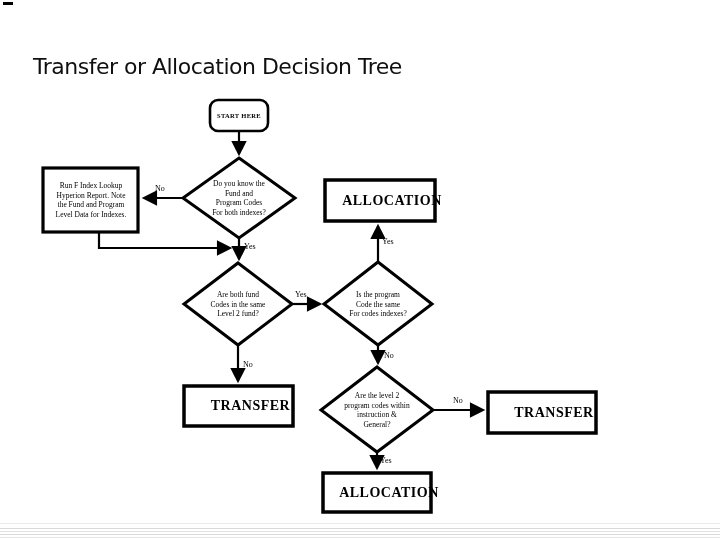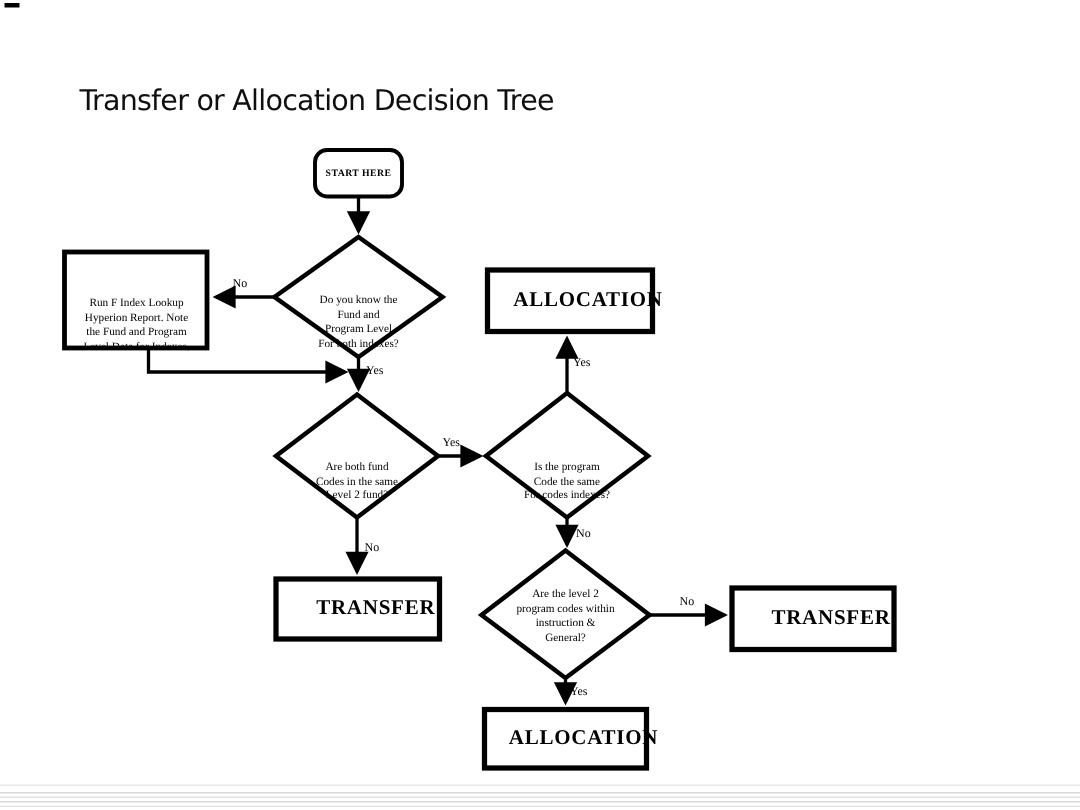--- a/index.html
+++ b/index.html
@@ -4,31 +4,30 @@
 <style>
   html,body{margin:0;padding:0;}
   body{
     width:720px;height:540px;position:relative;background:#ffffff;
     font-family:"Liberation Serif", serif;overflow:hidden;
   }
   .abs{position:absolute;}
   #title{
     left:33px;top:50px;width:660px;
     font-family:"DejaVu Sans", sans-serif;
-    font-size:19px;line-height:34px;letter-spacing:-0.5px;
+    font-size:22px;line-height:34px;letter-spacing:-0.5px;
     color:#0f0f0f;
-    margin-left:20px;
   }
   #corner-mark{left:3px;top:2px;width:10px;height:3px;background:#000;}
   svg.diagram{position:absolute;left:0;top:0;width:720px;height:540px;}
   .node-label{
     display:flex;align-items:center;justify-content:center;text-align:center;
     color:#000;white-space:pre-line;
   }
-  .small-label{font-size:7.5px;line-height:9.5px;margin-top:16px;}
+  .small-label{font-size:7.5px;line-height:9.5px;}
   .terminal-label{font-size:14px;font-weight:bold;letter-spacing:0.5px;padding-left:12px;}
   .start-label{font-size:6.5px;font-weight:bold;letter-spacing:0.3px;}
   .edge-label{font-size:8px;font-weight:normal;color:#000;line-height:8px;}
   .stripe{left:0;width:720px;height:1px;}
 </style>
 </head>
 <body>
 
 <div id="corner-mark" class="abs"></div>
 
@@ -66,36 +65,36 @@
 
 <div class="abs node-label start-label" style="left:210px;top:100px;width:58px;height:31px;">START HERE</div>
 
 <div class="abs node-label small-label" style="left:45px;top:170px;width:92px;height:60px;">Run F Index Lookup
 Hyperion Report. Note
 the Fund and Program
 Level Data for Indexes.</div>
 
 <div class="abs node-label small-label" style="left:189px;top:170px;width:100px;height:56px;">Do you know the
 Fund and
-Program Level
+Program Codes
 For both indexes?</div>
 
 <div class="abs node-label terminal-label" style="left:325px;top:180px;width:110px;height:41px;">ALLOCATION</div>
 
 <div class="abs node-label small-label" style="left:188px;top:281px;width:100px;height:47px;">Are both fund
 Codes in the same
 Level 2 fund?</div>
 
 <div class="abs node-label small-label" style="left:328px;top:281px;width:100px;height:47px;">Is the program
 Code the same
 For codes indexes?</div>
 
 <div class="abs node-label terminal-label" style="left:184px;top:386px;width:109px;height:40px;">TRANSFER</div>
 
-<div class="abs node-label small-label" style="left:325px;top:368px;width:104px;height:52px;">Are the level 2
+<div class="abs node-label small-label" style="left:325px;top:384px;width:104px;height:52px;">Are the level 2
 program codes within
 instruction &amp;
 General?</div>
 
 <div class="abs node-label terminal-label" style="left:488px;top:392px;width:108px;height:41px;">TRANSFER</div>
 
 <div class="abs node-label terminal-label" style="left:323px;top:473px;width:108px;height:39px;">ALLOCATION</div>
 
 <div class="abs edge-label" style="left:155px;top:185px;">No</div>
 <div class="abs edge-label" style="left:244px;top:243px;">Yes</div>

